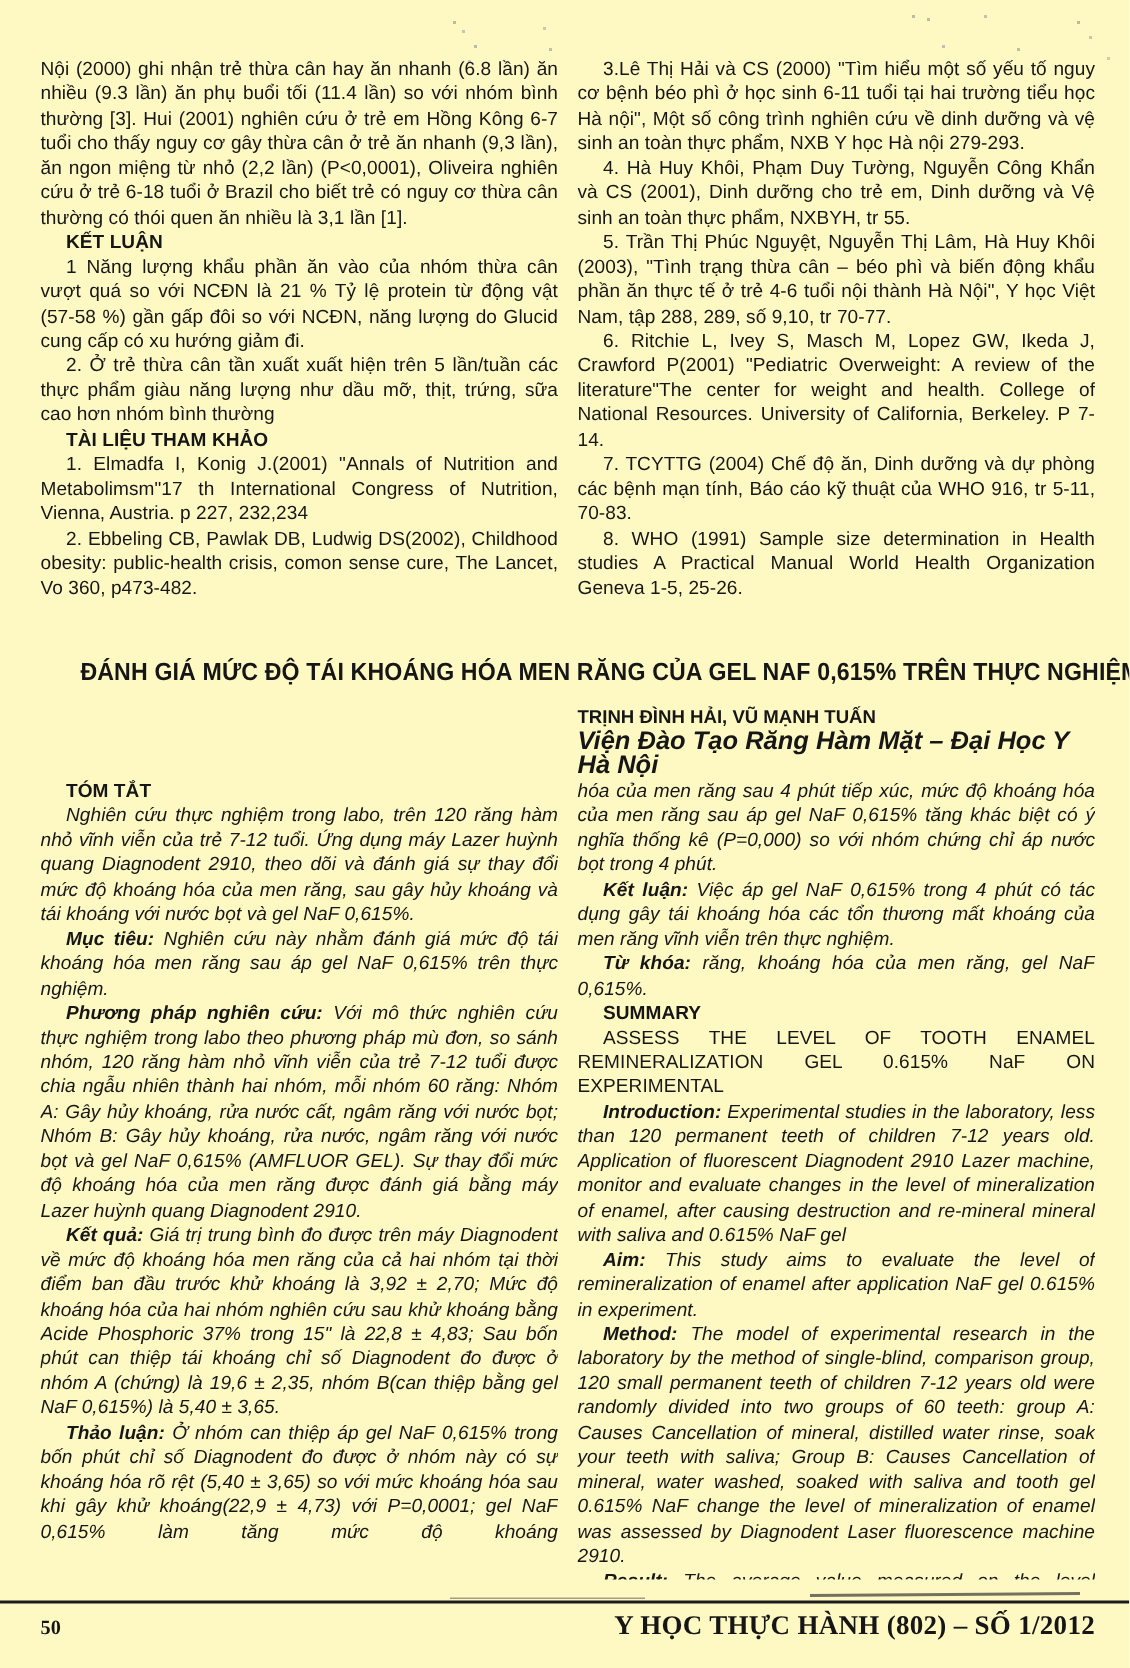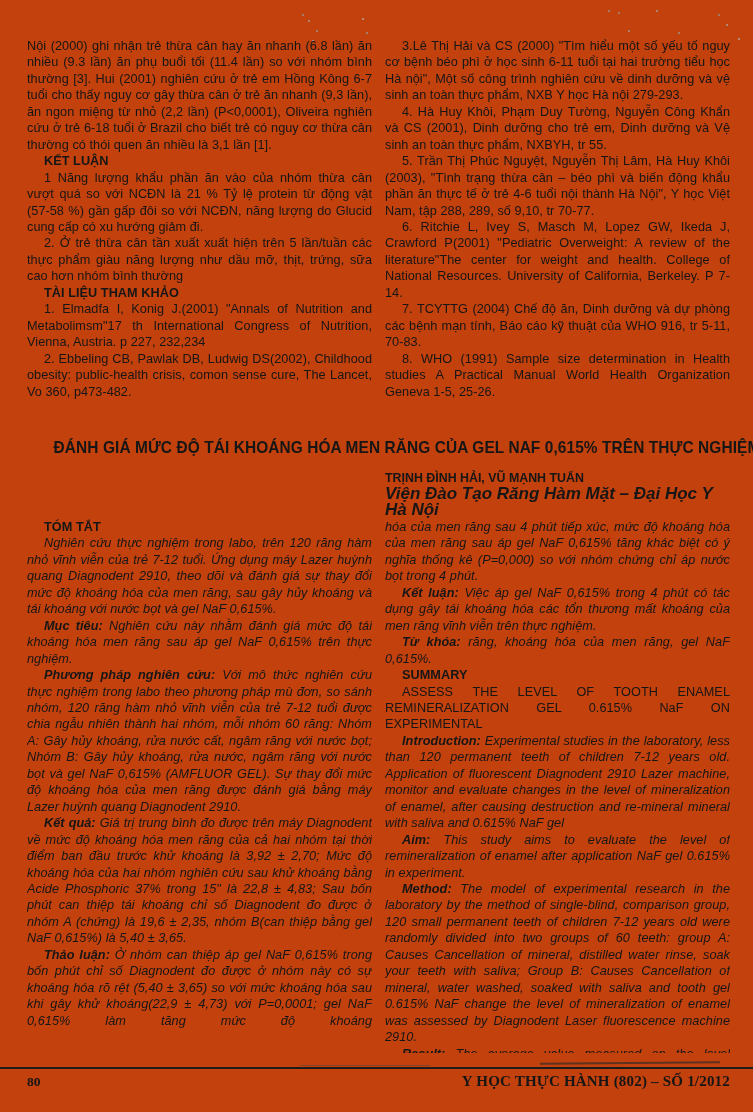--- a/index.html
+++ b/index.html
@@ -1,20 +1,20 @@
 <!DOCTYPE html>
 <html><head>
 <meta charset="utf-8">
 <style>
   * { box-sizing: border-box; margin: 0; padding: 0; }
   html,body { background:#ffffff; }
   .page {
     position: relative;
     width: 753px; height: 1112px;
-    background: #c2410c;
+    background: #fef9c3;
     color: #161616;
     font-family: "Liberation Sans", sans-serif;
     overflow: hidden;
   }
   .content { position:absolute; left:27px; top:38px; width:703px; }
   .cols { display:flex; gap:13px; }
   .col { width:345px; flex:0 0 345px; overflow:hidden; }
   .prev-cols { height:384px; }
   .body-cols { height:534px; margin-top:1px; }
   p {
@@ -44,21 +44,21 @@
   .affiliation { font-weight:bold; font-style:italic; font-size:17px; line-height:16px; }
   .footer {
     position:absolute; left:0; top:1067px; width:753px;
     border-top: 2px solid #1c1c1c;
     padding: 4px 23px 0 27px;
     display:flex; justify-content:space-between; align-items:baseline;
     font-family: "Liberation Serif", serif;
     font-weight: bold;
   }
   .pagenum { font-size:13.5px; }
-  .journal { font-size:15px; letter-spacing:0.2px; }
+  .journal { font-size:18px; letter-spacing:0.2px; }
   .rule-ghost { position:absolute; left:540px; top:1062px; width:180px; height:1.5px; background:#2a2a2a; opacity:.65; transform:rotate(-0.4deg); }
   .rule-ghost2 { position:absolute; left:300px; top:1065px; width:130px; height:1px; background:#444; opacity:.5; }
   .noise { position:absolute; width:2px; height:2px; background:#9a9a9a; opacity:.65; }
   .n1 { left:302px; top:14px; box-shadow: 6px 6px 0 #a8a8a8, 14px 16px 0 #9a9a9a, 60px 4px 0 #b0b0b0, 64px 18px 0 #a0a0a0, 10px 26px 0 #adadad; }
   .n2 { left:608px; top:10px; box-shadow: 10px 2px 0 #9a9a9a, 48px 0 0 #a5a5a5, 110px 4px 0 #989898, 118px 14px 0 #ababab, 70px 22px 0 #9f9f9f, 130px 28px 0 #b5b5b5, 20px 20px 0 #a2a2a2; }
 </style>
 </head>
 <body>
 
 <div class="page">
@@ -115,16 +115,16 @@
         <p><span class="lead">Aim:</span><span> This study aims to evaluate the level of remineralization of enamel after application NaF gel 0.615% in experiment.</span></p>
         <p><span class="lead">Method:</span><span> The model of experimental research in the laboratory by the method of single-blind, comparison group, 120 small permanent teeth of children 7-12 years old were randomly divided into two groups of 60 teeth: group A: Causes Cancellation of mineral, distilled water rinse, soak your teeth with saliva; Group B: Causes Cancellation of mineral, water washed, soaked with saliva and tooth gel 0.615% NaF change the level of mineralization of enamel was assessed by Diagnodent Laser fluorescence machine 2910.</span></p>
         <p class="jlast"><span class="lead">Result:</span><span> The average value measured on the level</span></p>
       </div>
     </section>
   </div>
 
   <div class="rule-ghost"></div>
   <div class="rule-ghost2"></div>
   <div class="footer">
-    <span class="pagenum">80</span>
+    <span class="pagenum">50</span>
     <span class="journal">Y HỌC THỰC HÀNH (802) – SỐ 1/2012</span>
   </div>
 </div>
 
 </body></html>

